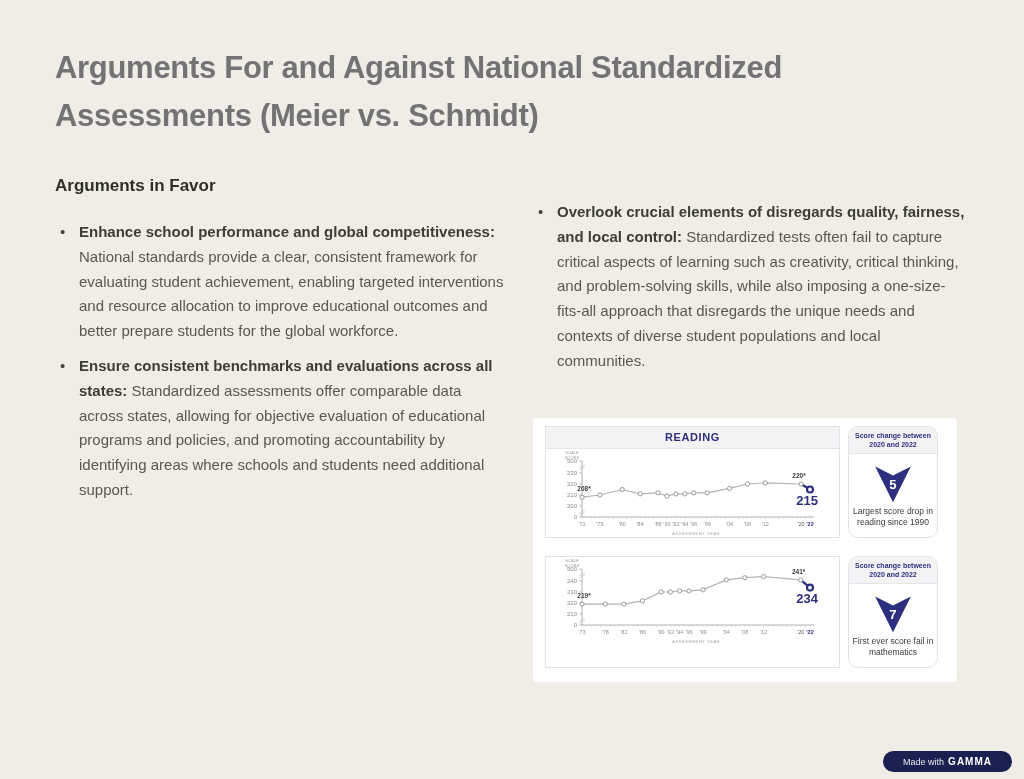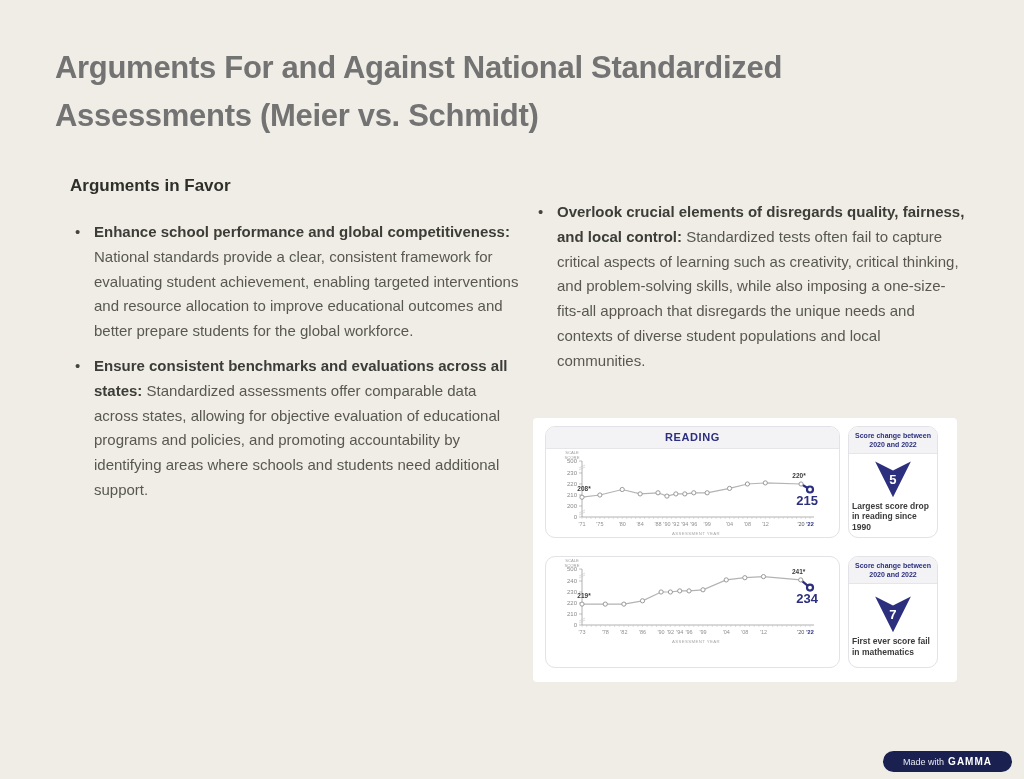--- a/index.html
+++ b/index.html
@@ -6,21 +6,21 @@
   html,body { width:1024px; height:779px; overflow:hidden; }
   body { background:#f0ede6; font-family:"Liberation Sans",sans-serif; position:relative; }
 
   .page-title {
     position:absolute; left:55px; top:44px; width:870px;
     font-size:31px; line-height:48px; font-weight:700; color:#737373;
     letter-spacing:-0.3px;
   }
 
   .col { position:absolute; top:176px; }
-  .col-left  { left:70px;  width:452px; }
+  .col-left  { left:55px;  width:452px; }
   .col-right { left:533px; width:434px; }
   .col-heading { font-size:17px; font-weight:700; color:#2f2f2a; }
   .bullets { list-style:none; margin-top:24px; }
   .bullets li {
     position:relative; padding-left:24px; margin-bottom:10px;
     font-size:15px; line-height:24.8px; color:#585850;
   }
   .bullets li::before {
     content:"\2022"; position:absolute; left:5px; top:0; color:#45453f; font-size:15px;
   }
@@ -28,21 +28,21 @@
 
   .figure {
     position:absolute; left:533px; top:418px; width:424px; height:264px;
     background:#ffffff; border-radius:4px;
   }
   .fig-row { position:absolute; left:12px; width:405px; height:112px; }
   .fig-row.r0 { top:8px; } .fig-row.r1 { top:138px; }
 
   .chart-card {
     position:absolute; left:0; top:0; width:295px; height:112px;
-    background:#fff; border:1px solid #e2e2e7; border-radius:10px; overflow:hidden;
+    background:#fff; border:1px solid #e2e2e7; border-radius:0; overflow:hidden;
   }
   .chart-header {
     height:22px; line-height:21px; text-align:center;
     background:#f3f3f6; border-bottom:1px solid #e6e6ea;
     font-size:11px; font-weight:700; letter-spacing:0.6px; color:#2b2f7d;
   }
   .chart-svg-wrap { width:293px; height:88px; }
   .chart-svg-wrap svg { display:block; font-family:"Liberation Sans",sans-serif; }
 
   .panel {
@@ -54,22 +54,22 @@
     background:#f3f3f6; border-bottom:1px solid #e6e6ea;
     padding:4px 4px; text-align:center;
     font-size:7px; line-height:9px; font-weight:700; color:#2b2f7d;
   }
   .panel-body {
     flex:1; display:flex; flex-direction:column; align-items:center; justify-content:center;
     padding:2px 3px 4px;
   }
   .panel-arrow { width:44px; height:42px; }
   .panel-caption {
-    margin-top:2px; text-align:left;
-    font-size:8.5px; line-height:10.5px; font-weight:700; color:#3b3b3b;
+    margin-top:2px; text-align:center;
+    font-size:8.5px; line-height:10.5px; font-weight:400; color:#3b3b3b;
   }
 
   .badge {
     position:absolute; right:12px; bottom:7px; height:21px;
     background:#1a2150; border-radius:11px;
     display:flex; align-items:center; padding:0 20px; gap:4px;
   }
   .badge .prefix { color:#e8e8f0; font-size:9px; }
   .badge .brand  { color:#ffffff; font-size:10px; font-weight:700; letter-spacing:1px; }
 </style>

